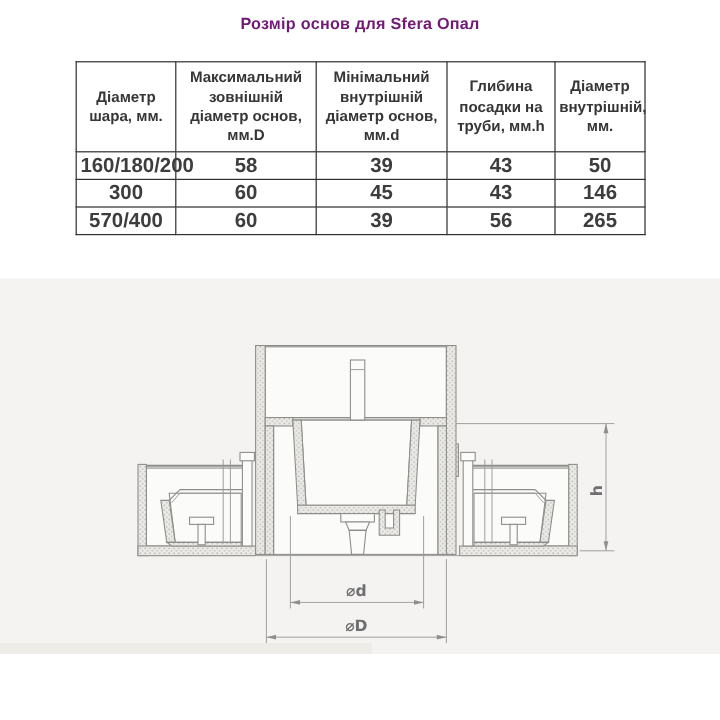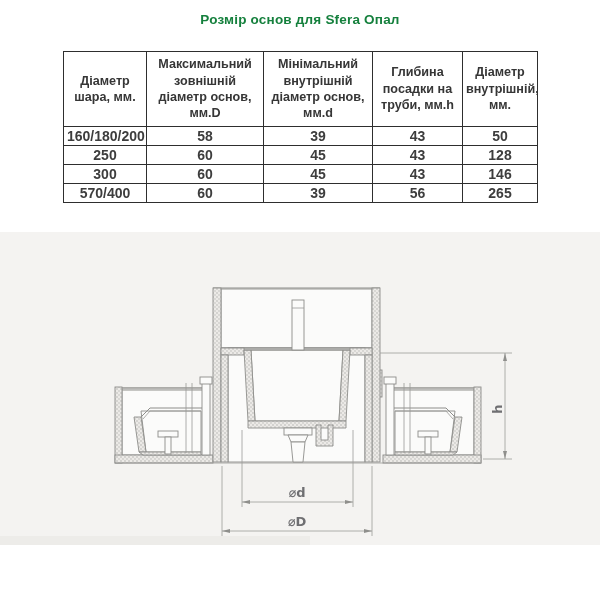--- a/index.html
+++ b/index.html
@@ -1,28 +1,28 @@
 <!DOCTYPE html>
 <html><head>
 <meta charset="utf-8">
 <style>
   html,body{margin:0;padding:0;width:600px;height:600px;background:#ffffff;overflow:hidden;
             font-family:"Liberation Sans", sans-serif;}
   .page{position:relative;width:600px;height:600px;background:#ffffff;}
 
   .doc-title{position:absolute;top:12px;left:0;width:600px;text-align:center;
-             font-size:13.5px;font-weight:600;color:#15803d;letter-spacing:.2px;}
+             font-size:13.5px;font-weight:600;color:#701a75;letter-spacing:.2px;}
 
   .tbl-wrap{position:absolute;left:63px;top:51px;width:474px;}
   table.spec{border-collapse:collapse;table-layout:fixed;width:474px;
              font-family:"Liberation Sans", sans-serif;color:#3a3a3a;}
   table.spec th, table.spec td{border:1.6px solid #2e2e2e;text-align:center;vertical-align:middle;
              padding:1px 3px;background:#fff;}
   table.spec th{height:72px;font-size:12.6px;font-weight:600;line-height:1.3;color:#363636;}
-  table.spec td{height:15px;font-size:14px;font-weight:600;color:#3d3d3d;}
+  table.spec td{height:15px;font-size:17px;font-weight:600;color:#3d3d3d;}
 
   .drawing-area{position:absolute;left:0;top:232px;width:600px;height:313px;background:#f4f3f1;}
   svg text{font-family:"DejaVu Sans", sans-serif;}
   .ln  {stroke:#8d8d8a;stroke-width:1;fill:none;}
   .ln2 {stroke:#9a9a97;stroke-width:.8;fill:none;}
   .hw  {fill:url(#hatch);stroke:#8d8d8a;stroke-width:.9;}
   .wh  {fill:#fbfbfa;stroke:#8d8d8a;stroke-width:.9;}
   .dim {stroke:#9c9c9a;stroke-width:.8;fill:none;}
   .dimarrow{fill:#8f8f8c;stroke:none;}
   .dimtxt{fill:#6f6f72;font-size:13px;font-weight:600;}
@@ -52,27 +52,20 @@
         <th>Діаметр внутрішній, мм.</th>
       </tr>
       <tr>
         <td>160/180/200</td>
         <td>58</td>
         <td>39</td>
         <td>43</td>
         <td>50</td>
       </tr>
       <tr>
-        <td>250</td>
-        <td>60</td>
-        <td>45</td>
-        <td>43</td>
-        <td>128</td>
-      </tr>
-      <tr>
         <td>300</td>
         <td>60</td>
         <td>45</td>
         <td>43</td>
         <td>146</td>
       </tr>
       <tr>
         <td>570/400</td>
         <td>60</td>
         <td>39</td>

